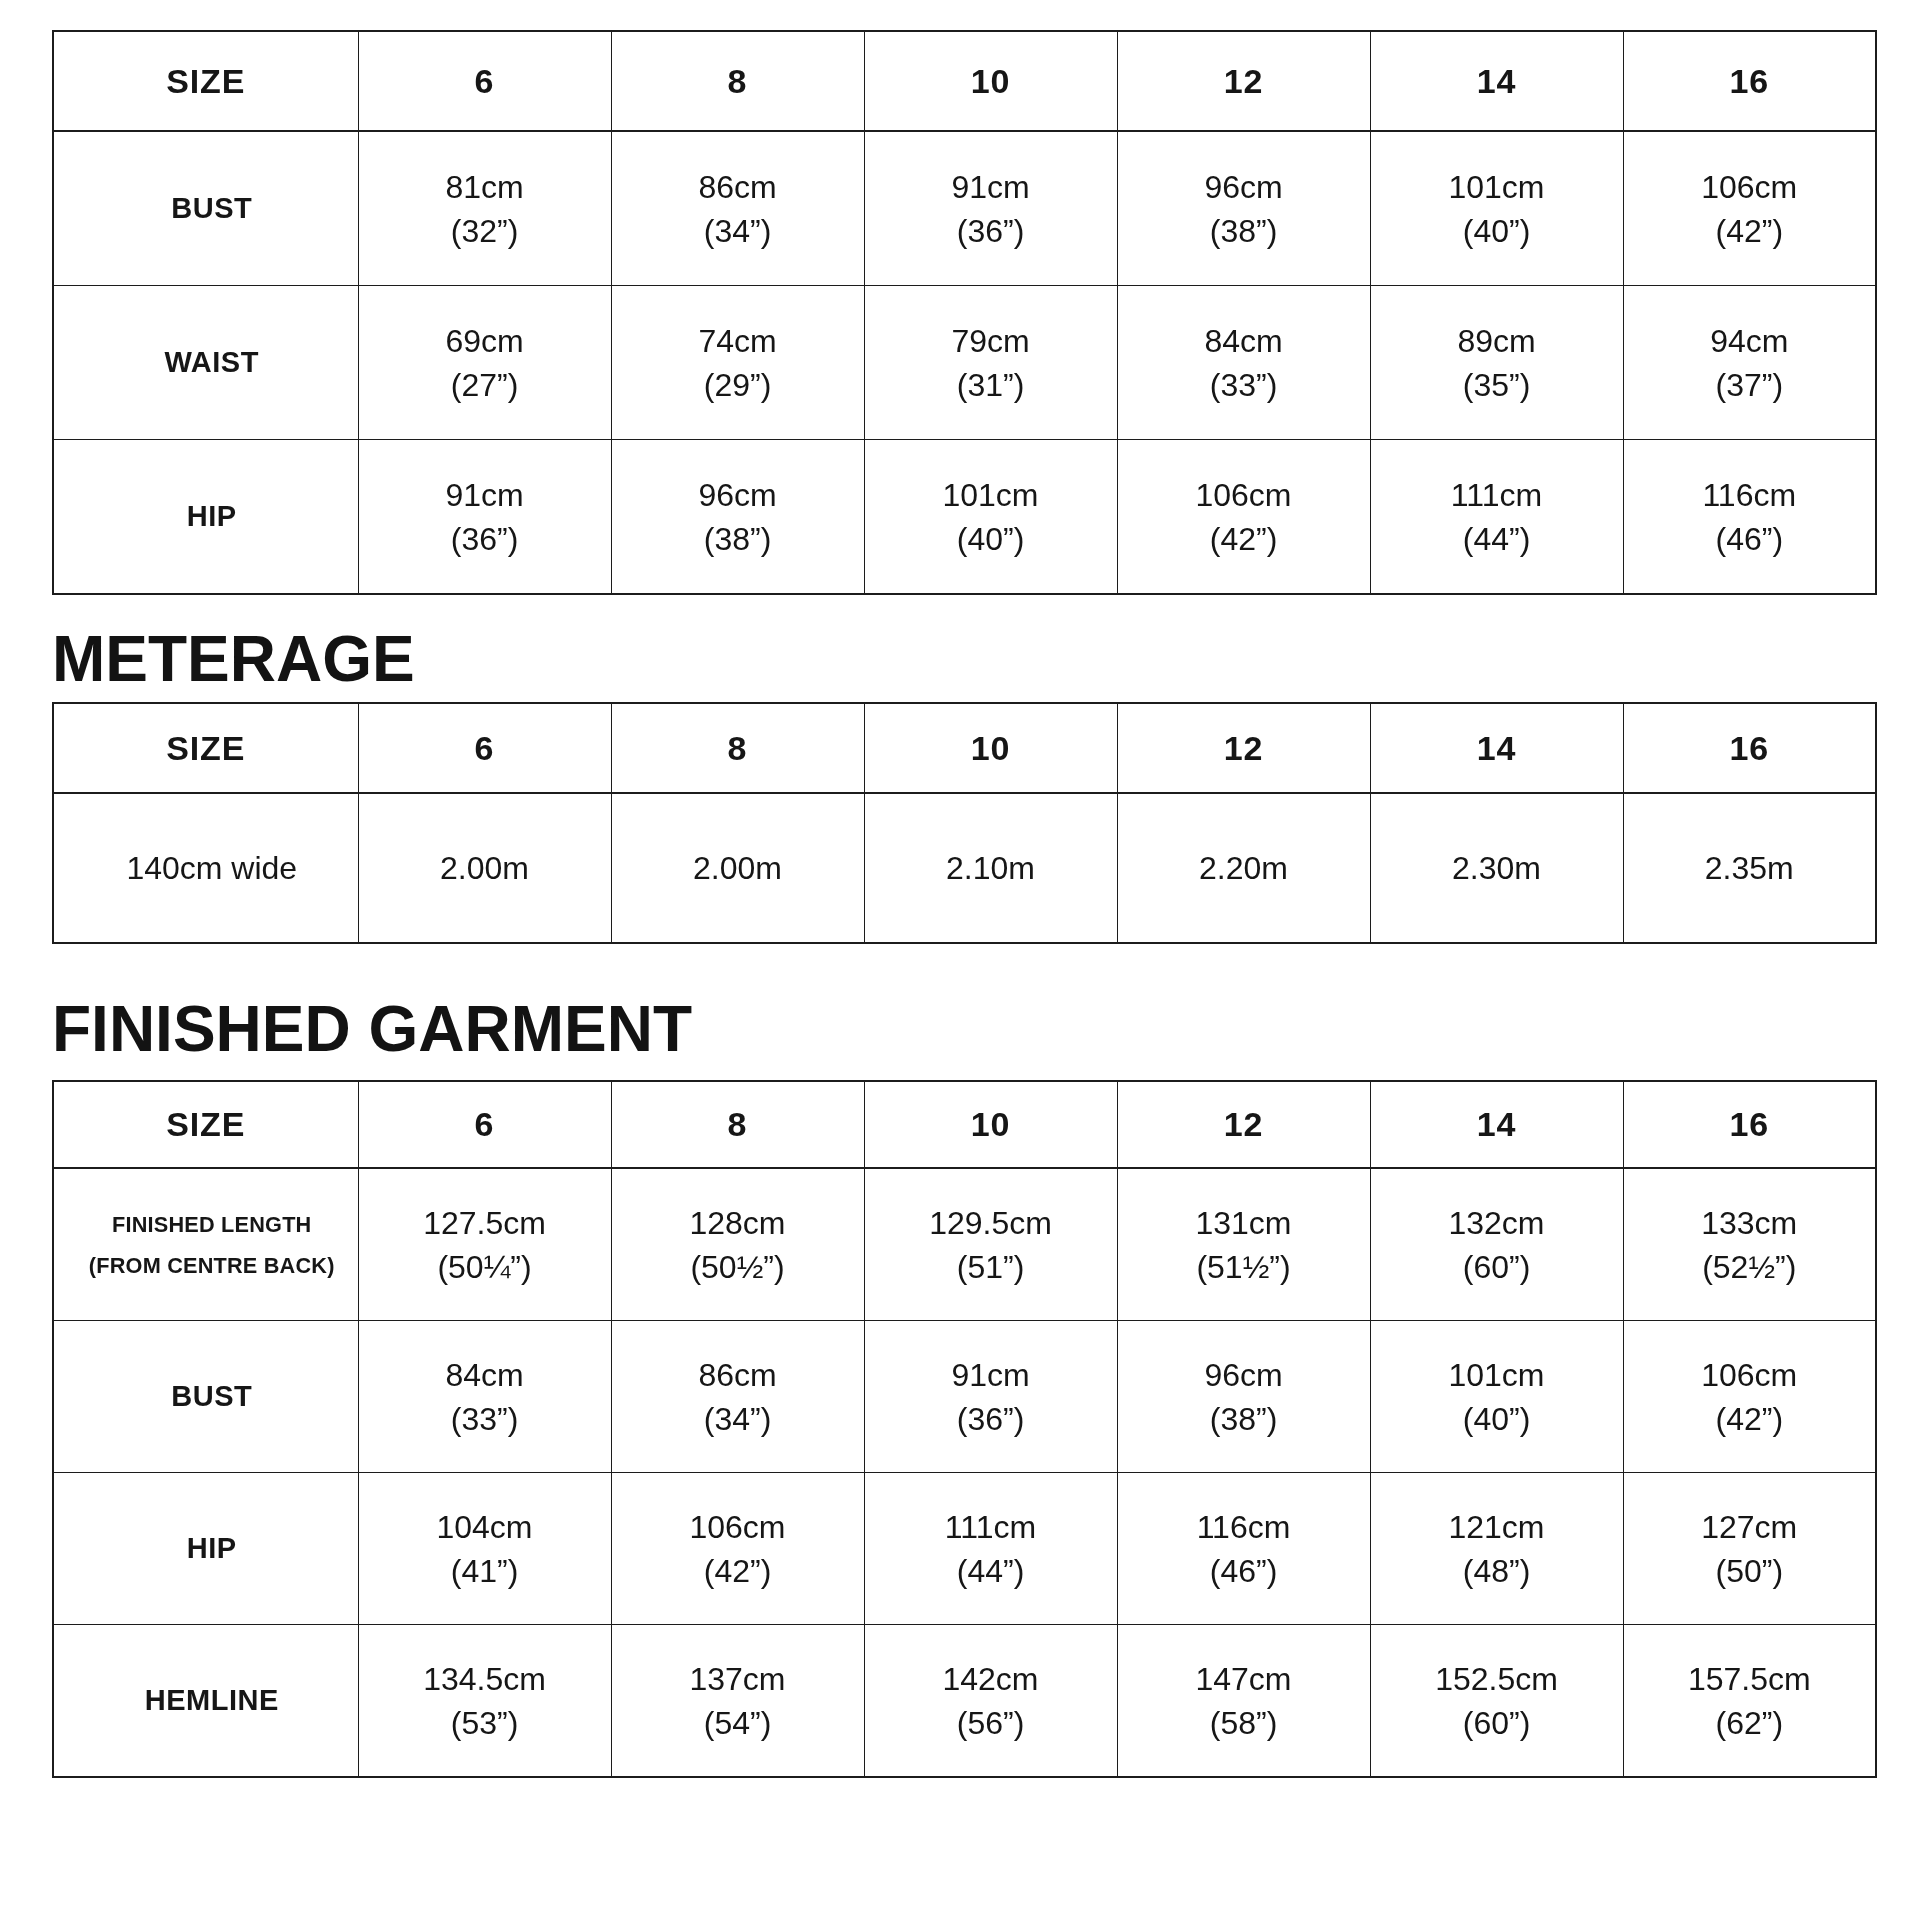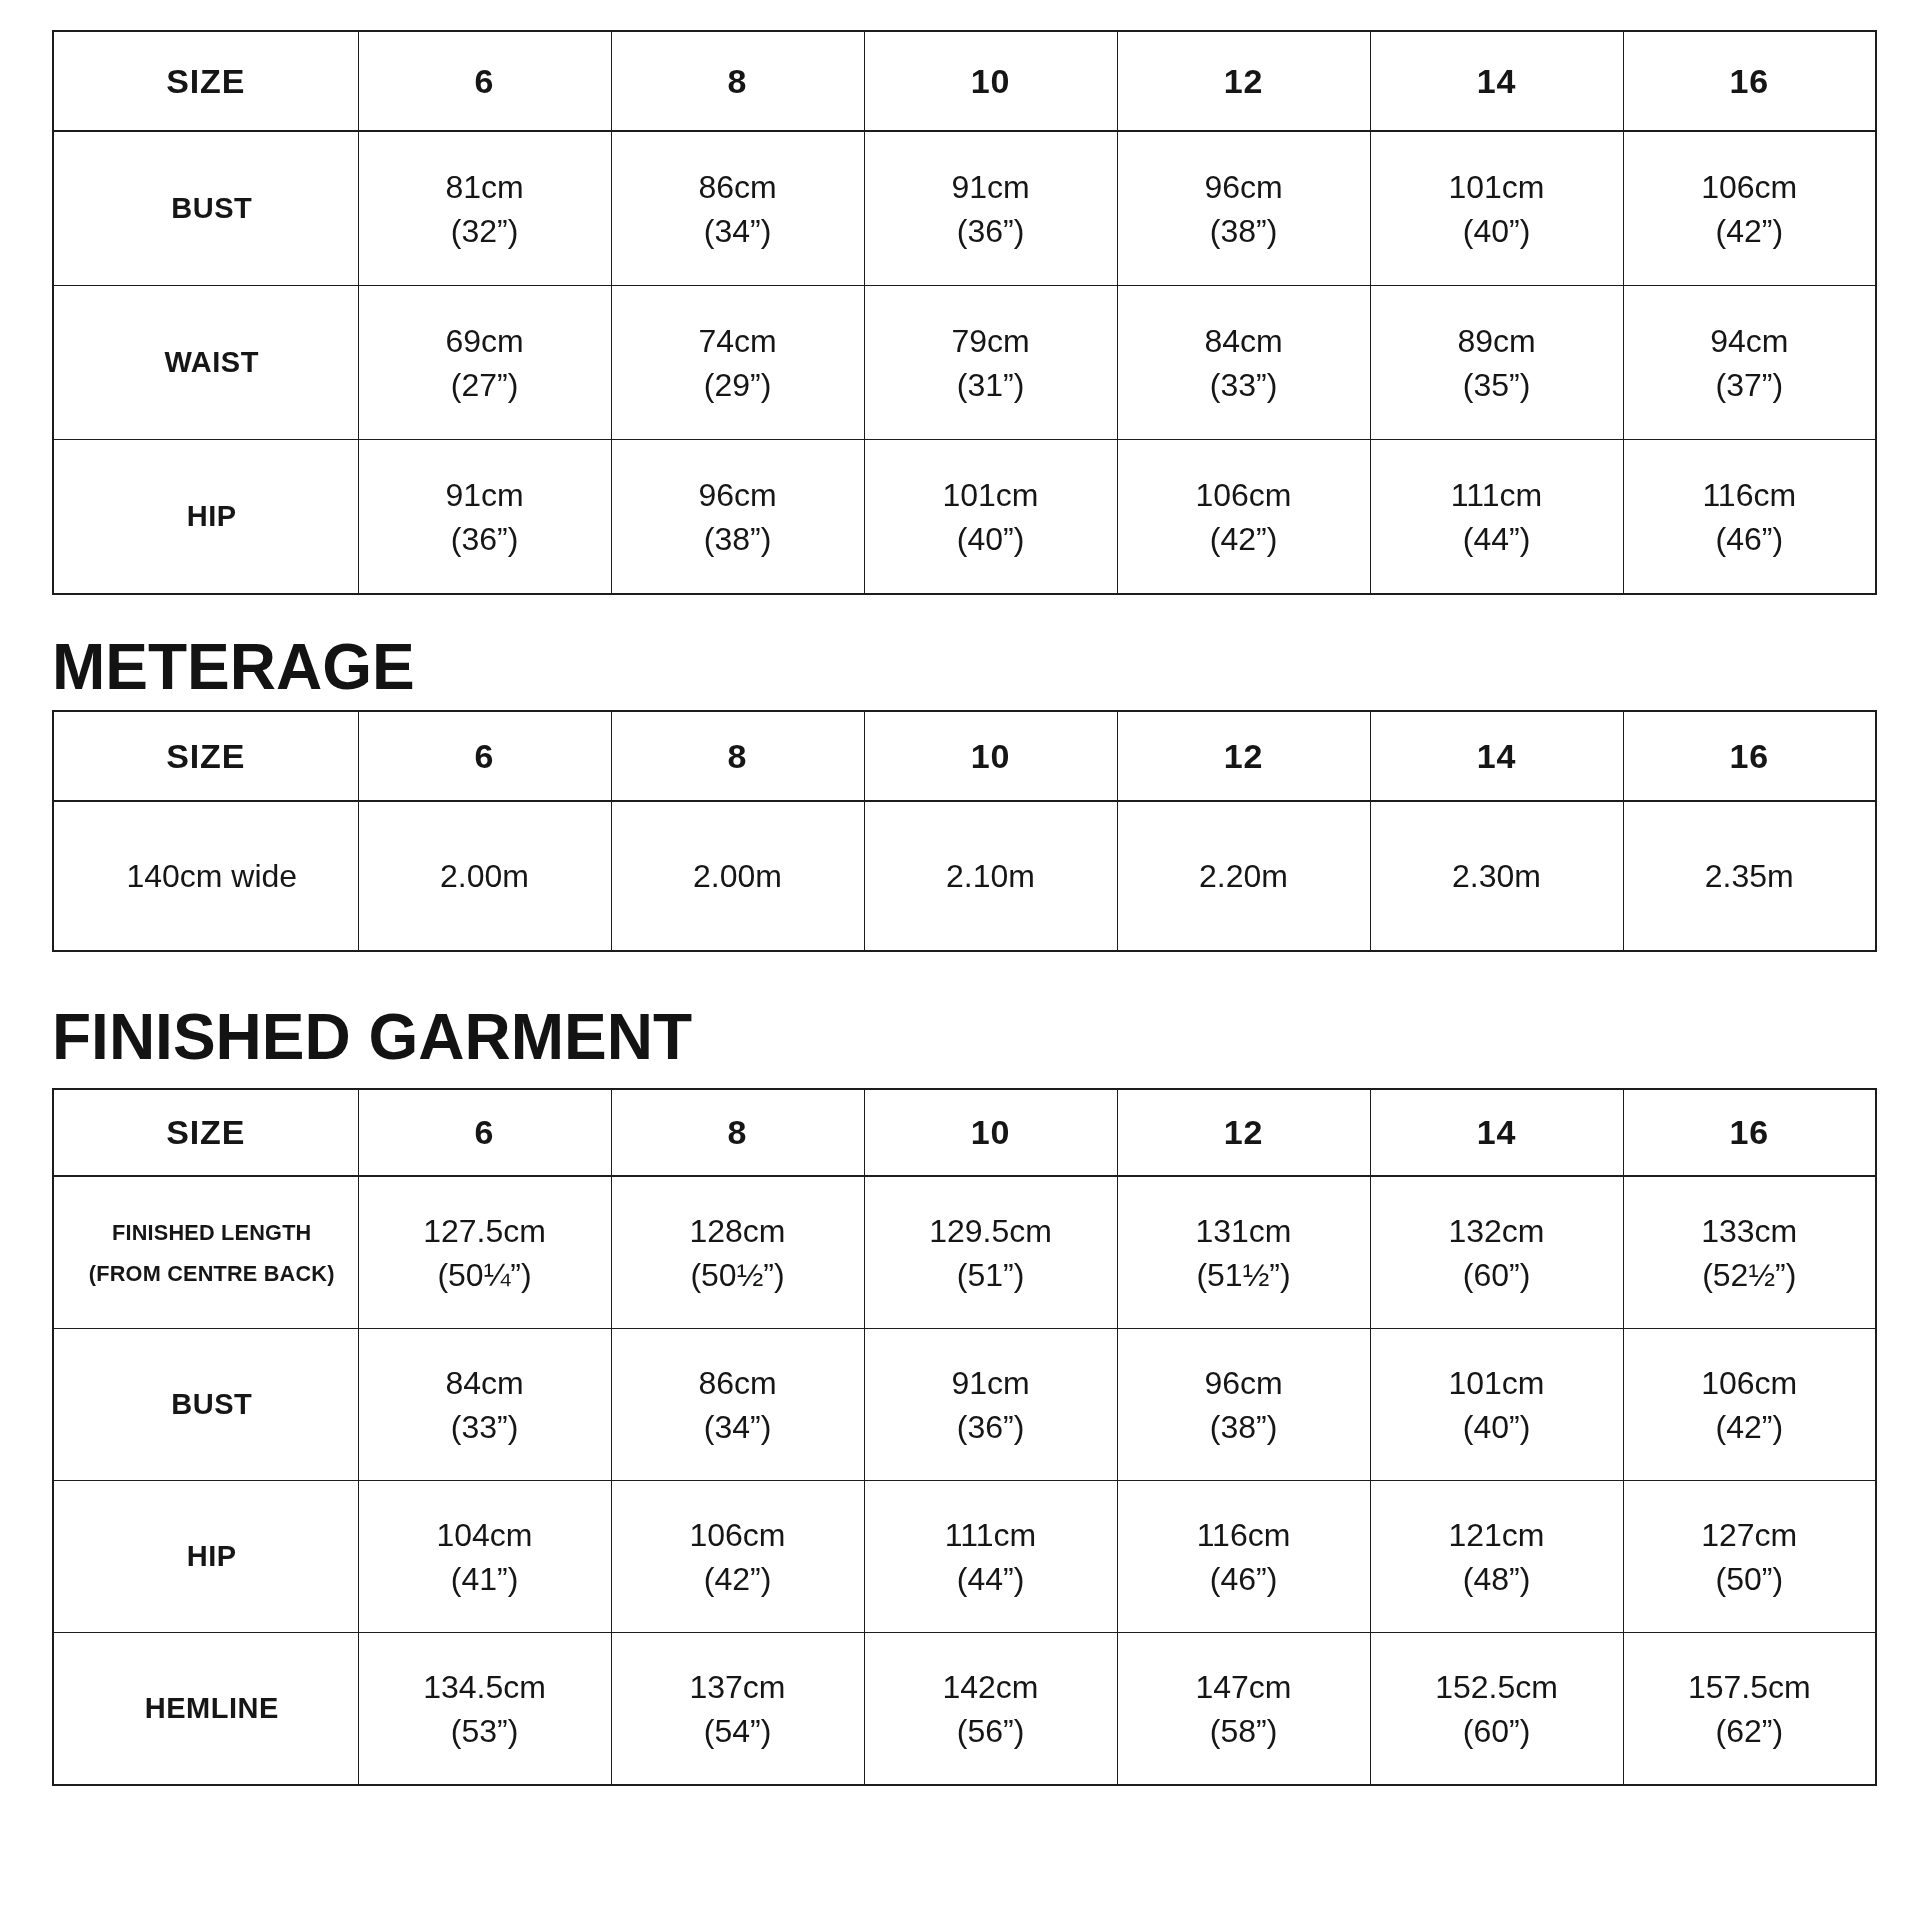--- a/index.html
+++ b/index.html
@@ -18,21 +18,21 @@
   }
   .title {
     font-size: 64px;
     font-weight: 700;
     line-height: 1;
     letter-spacing: 0px;
     margin: 0;
     color: #131313;
   }
   #title-0 { margin-top: 49px; }
-  #title-1 { margin-top: 40px; }
+  #title-1 { margin-top: 32px; }
   #title-2 { margin-top: 53px; }
 
   table.t {
     border-collapse: collapse;
     table-layout: fixed;
     width: 1820px;
     border: 2.8px solid #1c1c1c;
   }
   #table-0 { margin-top: 30px; }
   #table-1 { margin-top: 11.3px; }

